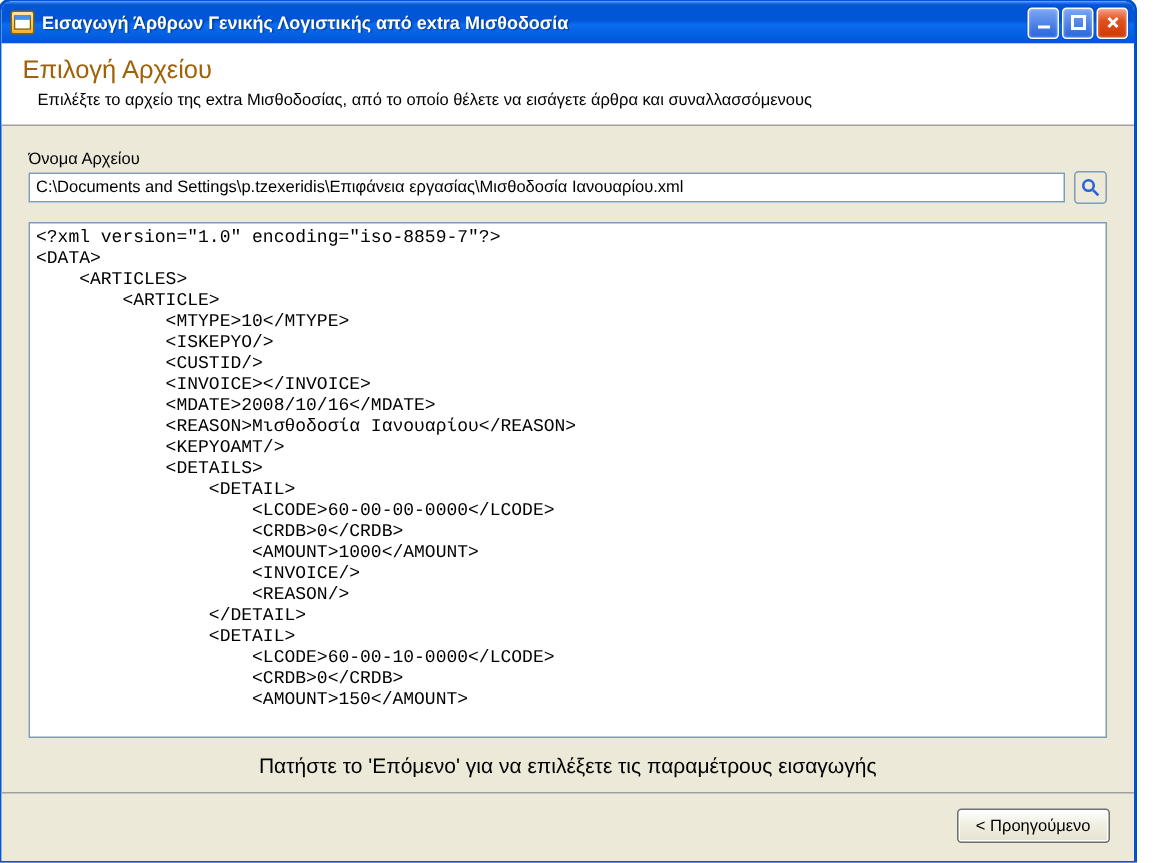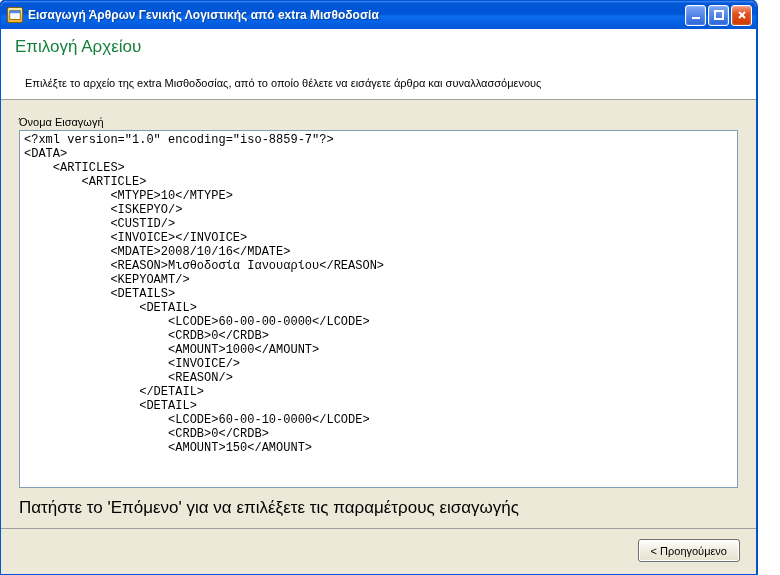--- a/index.html
+++ b/index.html
@@ -49,22 +49,22 @@
     display: flex; align-items: center; justify-content: center;
     color: #fff; font-weight: bold; font-size: 11px;
     box-shadow: inset 0 0 2px rgba(255,255,255,.5), 0 0 1px rgba(0,0,0,.3);
   }
   .win-btn.close { background: linear-gradient(to bottom, #f59b83, #e1511f 40%, #d03800); }
   .header-area {
     background: #fff;
     padding: 8px 14px 10px 14px;
     border-bottom: 1px solid #a0a0a0;
   }
-  .header-title { font-size: 17px; font-weight: normal; color: #15803d; }
-  .header-sub { font-size: 11px; margin-top: 20px; padding-left: 10px; color: #000; }
+  .header-title { font-size: 17px; font-weight: normal; color: #a16207; }
+  .header-sub { font-size: 11px; margin-top: 4px; padding-left: 10px; color: #000; }
   .content {
     flex: 1;
     padding: 16px 18px 6px 18px;
     display: flex;
     flex-direction: column;
     overflow: hidden;
   }
   .label { font-size: 11px; color: #000; margin-bottom: 2px; }
   .file-row { display: flex; gap: 6px; align-items: center; margin-bottom: 12px; }
   .text-input {
@@ -94,21 +94,21 @@
     padding: 2px 2px 2px 4px;
     white-space: pre;
     overflow: auto;
     position: relative;
     margin-bottom: 6px;
   }
   .xml-box::-webkit-scrollbar { width: 17px; }
   .xml-box::-webkit-scrollbar-track { background: #f1efe2; border-left:1px solid #ece9d8; }
   .xml-box::-webkit-scrollbar-thumb { background: linear-gradient(to right,#e6ecf7,#c1d3f3); border:1px solid #7f9db9; border-radius:2px; }
   .xml-box::-webkit-scrollbar-button { background:#ece9d8; height:17px; border:1px solid #b8b4a3; }
-  .footer-hint { font-size: 17px; padding: 4px 0 4px 0; }
+  .footer-hint { font-size: 14px; padding: 4px 0 4px 0; text-align: center; }
   .button-bar {
     border-top: 1px solid #a0a0a0;
     padding: 10px 16px 12px 16px;
     display: flex;
     justify-content: flex-end;
     gap: 10px;
     background:#ece9d8;
   }
   .btn {
     min-width: 92px;
@@ -154,21 +154,30 @@
         </div>
     </div>
   </div>
 
   <div class="header-area">
     <div class="header-title">Επιλογή Αρχείου</div>
     <div class="header-sub">Επιλέξτε το αρχείο της extra Μισθοδοσίας, από το οποίο θέλετε να εισάγετε άρθρα και συναλλασσόμενους</div>
   </div>
 
   <div class="content">
-    <div class="label">Όνομα Εισαγωγή</div>
+    <div class="label">Όνομα Αρχείου</div>
+    <div class="file-row">
+      <input type="text" class="text-input" value="C:\Documents and Settings\p.tzexeridis\Επιφάνεια εργασίας\Μισθοδοσία Ιανουαρίου.xml" style="">
+      <div class="browse-btn">
+        <svg viewBox="0 0 16 16">
+          <circle cx="6.5" cy="6.5" r="4" fill="none" stroke="#2a63d8" stroke-width="2"></circle>
+          <line x1="10" y1="10" x2="14" y2="14" stroke="#2a63d8" stroke-width="2"></line>
+        </svg>
+      </div>
+    </div>
 
     <div class="xml-box">&lt;?xml version="1.0" encoding="iso-8859-7"?&gt;
 &lt;DATA&gt;
     &lt;ARTICLES&gt;
         &lt;ARTICLE&gt;
             &lt;MTYPE&gt;10&lt;/MTYPE&gt;
             &lt;ISKEPYO/&gt;
             &lt;CUSTID/&gt;
             &lt;INVOICE&gt;&lt;/INVOICE&gt;
             &lt;MDATE&gt;2008/10/16&lt;/MDATE&gt;

